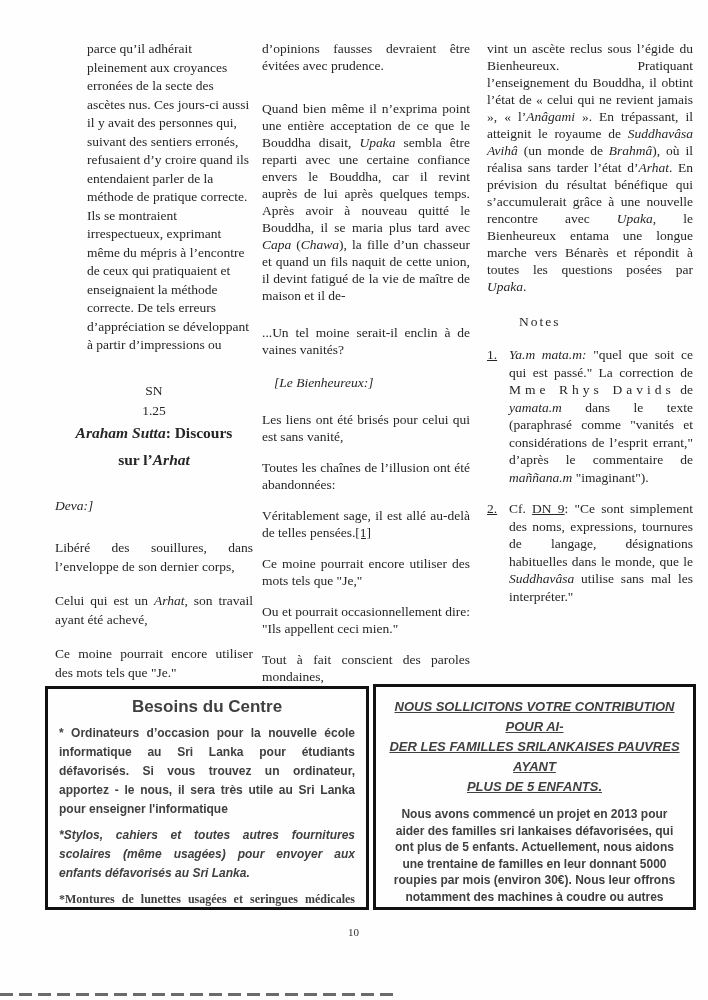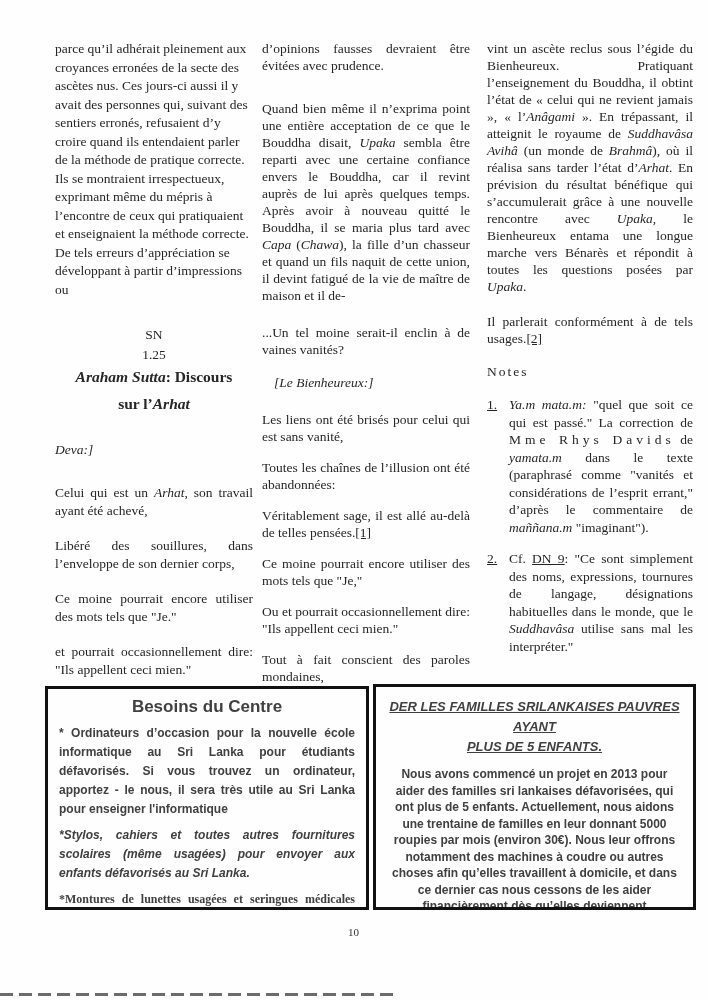--- a/index.html
+++ b/index.html
@@ -7,21 +7,21 @@
     width:708px;height:1000px;position:relative;overflow:hidden;
     background:#fefefe;color:#262626;
     font-family:"Liberation Serif",serif;
   }
   
   .col{position:absolute;top:40px;font-size:13.5px;}
   #col1{left:55px;width:198px;line-height:18.5px;}
   #col2{left:262px;width:208px;line-height:17px;}
   #col3{left:487px;width:206px;line-height:17px;}
   .blk{margin-bottom:14px;}
-  .a-left{text-align:left;}
+  .a-left{text-align:left;margin-left:32px;}
   .a-justify{text-align:justify;}
   .a-center{text-align:center;}
   .heading-line{margin-bottom:0;line-height:20px;}
   .title-line{margin-bottom:4px;font-size:15.5px;line-height:23px;font-weight:bold;}
   .section-heading{margin-bottom:16px;letter-spacing:2px;}
   .note{display:flex;margin-bottom:14px;}
   .note-num{flex:none;width:22px;}
   .note-body{flex:1;text-align:justify;line-height:17.5px;}
   
   .it{font-style:italic;}
@@ -48,40 +48,39 @@
 </head>
 <body>
 
 <div class="col" id="col1">
     <div class="blk para a-left" style="margin-bottom: 26px;"><span>parce qu’il adhérait pleinement aux croyances erronées de la secte des ascètes nus. Ces jours-ci aussi il y avait des personnes qui, suivant des sentiers erronés, refusaient d’y croire quand ils entendaient parler de la méthode de pratique correcte. Ils se montraient irrespectueux, exprimant même du mépris à l’encontre de ceux qui pratiquaient et enseignaient la méthode correcte. De tels erreurs d’appréciation se développant à partir d’impressions ou</span></div>
     <div class="blk heading-line a-center"><span>SN</span></div>
     <div class="blk heading-line a-center"><span>1.25</span></div>
     <div class="blk title-line a-center"><span class="it bd">Araham Sutta</span><span class="bd">: Discours</span></div>
     <div class="blk title-line a-center" style="margin-bottom: 26px;"><span class="bd">sur l’</span><span class="it bd">Arhat</span></div>
     <div class="blk label" style="margin-bottom: 24px;"><span class="it">Deva:]</span></div>
+    <div class="blk stanza a-justify" style="margin-bottom: 16px;"><span>Libéré des souillures, dans l’enveloppe de son dernier corps,</span></div>
     <div class="blk stanza a-justify" style="margin-bottom: 16px;"><span>Celui qui est un </span><span class="it">Arhat</span><span>, son travail ayant été achevé,</span></div>
-    <div class="blk stanza a-justify" style="margin-bottom: 16px;"><span>Libéré des souillures, dans l’enveloppe de son dernier corps,</span></div>
     <div class="blk stanza a-justify" style="margin-bottom: 16px;"><span>Ce moine pourrait encore utiliser des mots tels que "Je."</span></div>
     <div class="blk stanza a-justify" style="margin-bottom: 16px;"><span>et pourrait occasionnellement dire: "Ils appellent ceci mien."</span></div>
   </div>
 <div class="col" id="col2">
     <div class="blk para a-justify" style="margin-bottom: 26px;"><span>d’opinions fausses devraient être évitées avec prudence.</span></div>
     <div class="blk para a-justify" style="margin-bottom: 20px;"><span>Quand bien même il n’exprima point une entière acceptation de ce que le Bouddha disait, </span><span class="it">Upaka</span><span> sembla être reparti avec une certaine confiance envers le Bouddha, car il revint auprès de lui après quelques temps. Après avoir à nouveau quitté le Bouddha, il se maria plus tard avec </span><span class="it">Capa</span><span> (</span><span class="it">Chawa</span><span>), la fille d’un chasseur et quand un fils naquit de cette union, il devint fatigué de la vie de maître de maison et il de-</span></div>
     <div class="blk para a-justify" style="margin-bottom: 16px;"><span>...Un tel moine serait-il enclin à de vaines vanités?</span></div>
     <div class="blk label" style="margin-bottom: 20px; padding-left: 12px;"><span class="it">[Le Bienheureux:]</span></div>
     <div class="blk stanza a-justify" style="margin-bottom: 14px;"><span>Les liens ont été brisés pour celui qui est sans vanité,</span></div>
     <div class="blk stanza a-justify" style="margin-bottom: 14px;"><span>Toutes les chaînes de l’illusion ont été abandonnées:</span></div>
     <div class="blk stanza a-justify" style="margin-bottom: 14px;"><span>Véritablement sage, il est allé au-delà de telles pensées.</span><span class="un">[1]</span></div>
     <div class="blk stanza a-justify" style="margin-bottom: 14px;"><span>Ce moine pourrait encore utiliser des mots tels que "Je,"</span></div>
     <div class="blk stanza a-justify" style="margin-bottom: 14px;"><span>Ou et pourrait occasionnellement dire: "Ils appellent ceci mien."</span></div>
     <div class="blk stanza a-justify" style="margin-bottom: 14px;"><span>Tout à fait conscient des paroles mondaines,</span></div>
   </div>
 <div class="col" id="col3">
     <div class="blk para a-justify" style="margin-bottom: 18px;"><span>vint un ascète reclus sous l’égide du Bienheureux. Pratiquant l’enseignement du Bouddha, il obtint l’état de « celui qui ne revient jamais », « l’</span><span class="it">Anâgami</span><span> ». En trépassant, il atteignit le royaume de </span><span class="it">Suddhavâsa Avihâ</span><span> (un monde de </span><span class="it">Brahmâ</span><span>), où il réalisa sans tarder l’état d’</span><span class="it">Arhat</span><span>. En prévision du résultat bénéfique qui s’accumulerait grâce à une nouvelle rencontre avec </span><span class="it">Upaka</span><span>, le Bienheureux entama une longue marche vers Bénarès et répondit à toutes les questions posées par </span><span class="it">Upaka</span><span>.</span></div>
-    <div class="blk para a-justify" style="margin-bottom: 16px;"><span>Il parlerait conformément à de tels usages.</span><span class="un">[2]</span></div>
     <div class="blk section-heading a-left"><span class="sp1">Notes</span></div>
     <div class="blk note">
       <span class="note-num"><span class="un">1.</span></span>
       <div class="note-body"><span class="it">Ya.m mata.m:</span><span> "quel que soit ce qui est passé." La correction de </span><span class="sp2">Mme Rhys Davids</span><span> de </span><span class="it">yamata.m</span><span> dans le texte (paraphrasé comme "vanités et considérations de l’esprit errant," d’après le commentaire de </span><span class="it">maññana.m</span><span> "imaginant").</span></div>
     </div>
     <div class="blk note">
       <span class="note-num"><span class="un">2.</span></span>
       <div class="note-body"><span>Cf. </span><span class="un">DN 9</span><span>: "Ce sont simplement des noms, expressions, tournures de langage, désignations habituelles dans le monde, que le </span><span class="it">Suddhavâsa</span><span> utilise sans mal les interpréter."</span></div>
     </div>
   </div>
@@ -90,20 +89,21 @@
   <div class="lb-title">Besoins du Centre</div>
   <div id="lbItems">
       <div class="lb-item"><span>* Ordinateurs d’occasion pour la nouvelle école informatique au Sri Lanka pour étudiants défavorisés. Si vous trouvez un ordinateur, apportez - le  nous, il sera  très utile  au Sri Lanka pour  enseigner l'informatique</span></div>
       <div class="lb-item"><span class="it">*Stylos, cahiers et toutes autres   fournitures scolaires (même usagées) pour envoyer aux enfants défavorisés au Sri Lanka.</span></div>
       <div class="lb-item"><span class="fserif">*Montures de lunettes usagées et seringues médicales pour</span></div>
     </div>
 </div>
 
 <div class="fbox" id="rightBox">
   <div id="rbTitle">
+      <div class="rb-title-line"><span>NOUS SOLLICITONS VOTRE CONTRIBUTION POUR AI-</span></div>
       <div class="rb-title-line"><span>DER LES FAMILLES SRILANKAISES PAUVRES AYANT</span></div>
       <div class="rb-title-line"><span>PLUS DE 5 ENFANTS.</span></div>
     </div>
   <div class="rb-body">Nous avons commencé un projet en 2013 pour aider des familles sri lankaises défavorisées, qui ont plus  de 5 enfants. Actuellement, nous aidons une trentaine de familles en leur donnant 5000 roupies par mois (environ 30€). Nous leur offrons notamment des machines à coudre ou autres choses afin qu’elles travaillent à domicile, et dans ce dernier cas nous cessons de les aider financièrement dès qu’elles deviennent autonomes..</div>
 </div>
 
 <div id="pageNum">10</div>
 
 <div id="scanLine"></div>
 

